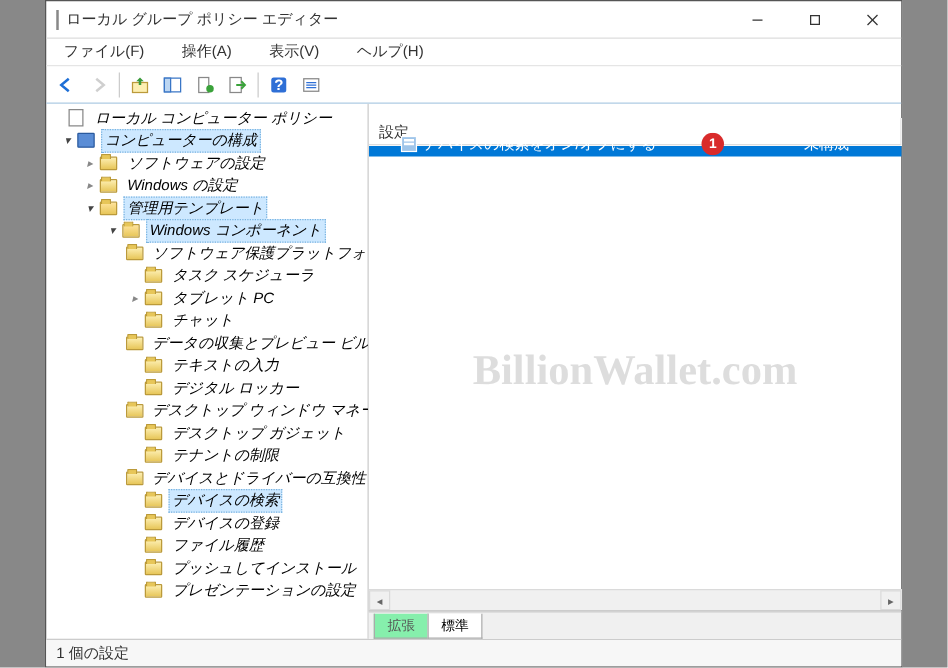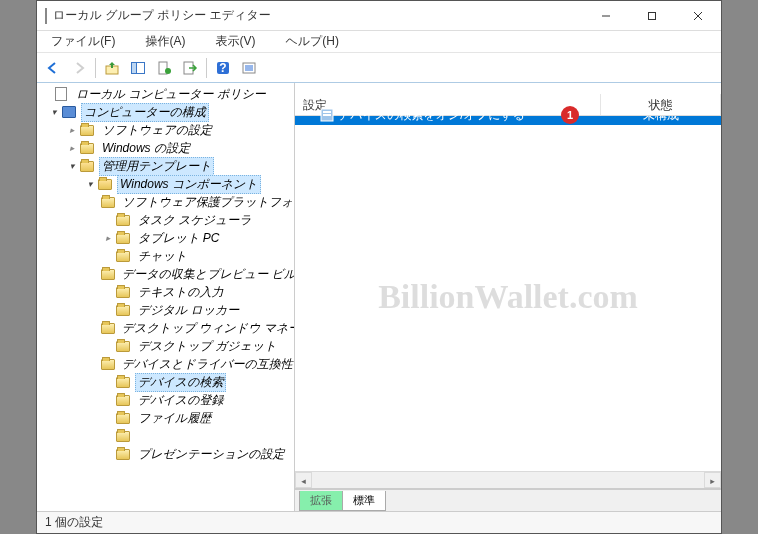--- a/index.html
+++ b/index.html
@@ -258,20 +258,27 @@
               <span class="icon">
                 <span class="folder-icon"></span>
               </span>
               <span class="t-label">デスクトップ ガジェット</span>
             </div>
             <div class="t-row" style="padding-left: 62px;">
               <span class="arrow none"></span>
               <span class="icon">
                 <span class="folder-icon"></span>
               </span>
+              <span class="t-label">テナントの制限</span>
+            </div>
+            <div class="t-row" style="padding-left: 62px;">
+              <span class="arrow none"></span>
+              <span class="icon">
+                <span class="folder-icon"></span>
+              </span>
               <span class="t-label">デバイスとドライバーの互換性</span>
             </div>
             <div class="t-row" style="padding-left: 62px;">
               <span class="arrow none"></span>
               <span class="icon">
                 <span class="folder-icon"></span>
               </span>
               <span class="t-label sel">デバイスの検索</span>
             </div>
             <div class="t-row" style="padding-left: 62px;">
@@ -286,38 +293,38 @@
               <span class="icon">
                 <span class="folder-icon"></span>
               </span>
               <span class="t-label">ファイル履歴</span>
             </div>
             <div class="t-row" style="padding-left: 62px;">
               <span class="arrow none"></span>
               <span class="icon">
                 <span class="folder-icon"></span>
               </span>
+              <span class="t-label">プッシュしてインストール</span>
             </div>
             <div class="t-row" style="padding-left: 62px;">
               <span class="arrow none"></span>
               <span class="icon">
                 <span class="folder-icon"></span>
               </span>
               <span class="t-label">プレゼンテーションの設定</span>
             </div>
           </div>
 
       </div>
     </div>
 
     <div class="right-pane">
       <div class="list-area">
         <div class="list-header">
           <div class="col-h col-setting">設定</div>
-          <div class="col-h col-state">状態</div>
         </div>
         <div class="list-row">
           <div class="cell-setting">
             <span class="policy-icon">
                 <svg width="14" height="14" viewBox="0 0 14 14">
                   <rect x="1" y="1" width="12" height="12" fill="#9fc5ea" stroke="#fff"></rect>
                   <rect x="3" y="3" width="8" height="2" fill="#fff"></rect>
                   <rect x="3" y="6" width="8" height="2" fill="#fff"></rect>
                 </svg>
               </span>

